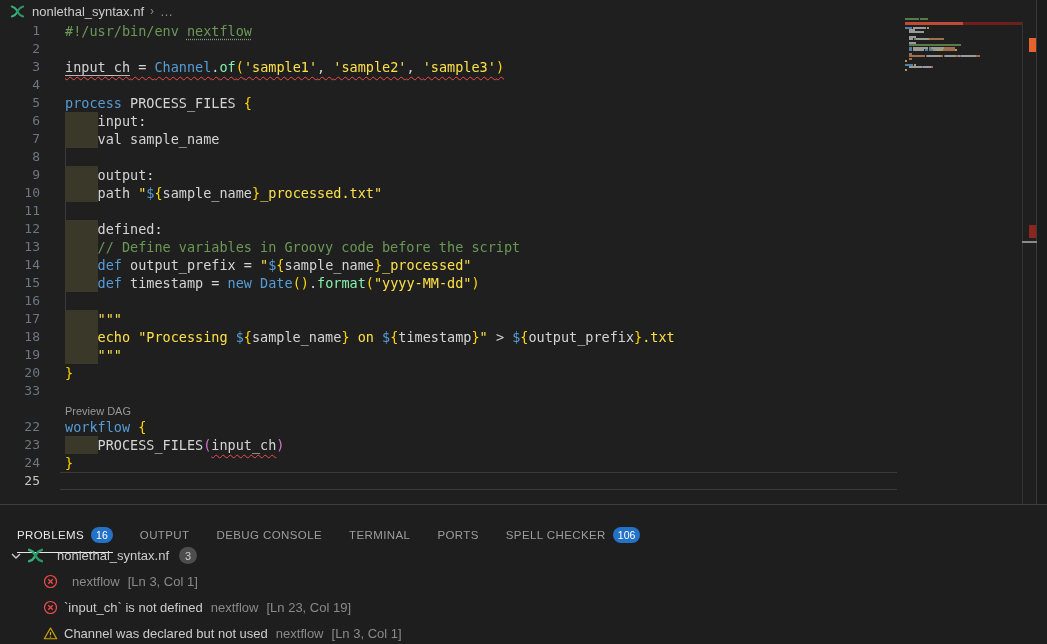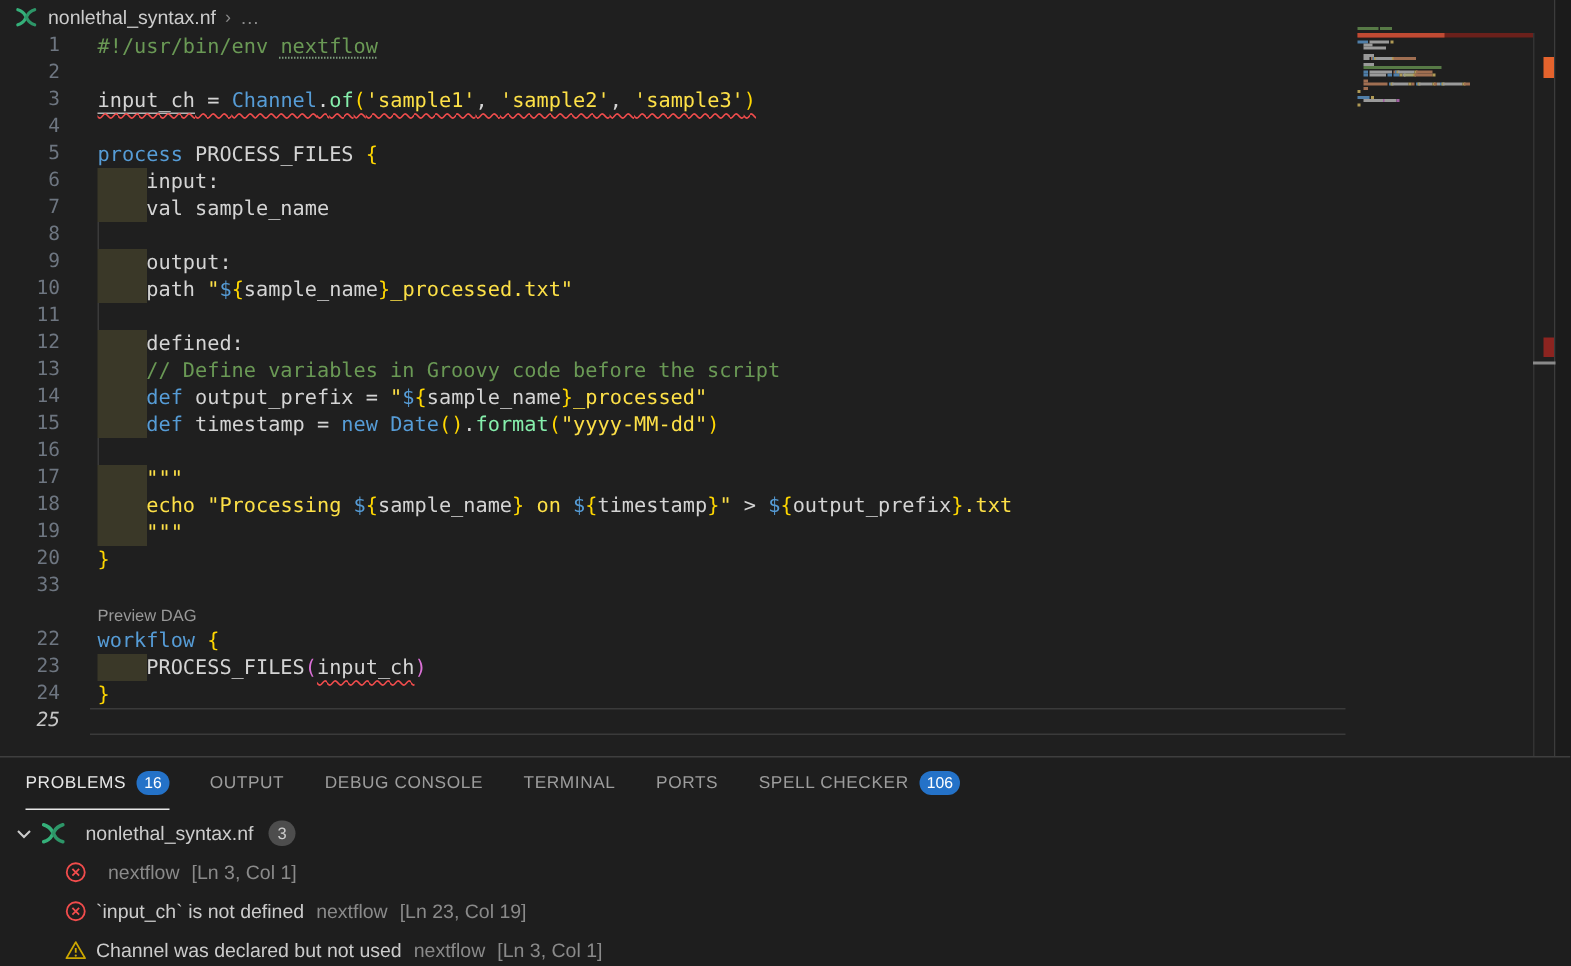--- a/index.html
+++ b/index.html
@@ -13,21 +13,21 @@
                 display:flex; align-items:center; padding-left:10px; font-size:13px; color:#cccccc; }
   #breadcrumb .sep { color:#8a8a8a; margin:0 6px; font-size:12px; }
   #breadcrumb .more { color:#8a8a8a; }
   .nf-icon { width:15px; height:13px; margin-right:7px; flex:0 0 auto; }
 
   #code-lines { position:absolute; left:0; top:22px; width:905px;
                 font-family:"DejaVu Sans Mono", monospace; font-size:13.5px; }
   .row { position:relative; height:18px; line-height:18px; width:905px; white-space:pre; }
   .row .ln { position:absolute; left:0; top:0; width:40px; text-align:right;
              color:#6e7681; font-size:13px; }
-  .row .ln.cur { color:#c6c6c6;font-style:italic; }
+  .row .ln.cur { color:#c6c6c6; }
   .row .code { position:absolute; left:65px; top:0; white-space:pre; }
   .row.lensrow { height:18px; }
   .lens { position:absolute; left:65px; top:2px; font-family:"Liberation Sans",sans-serif;
           font-size:11px; color:#999999; cursor:pointer; }
   .iblock { position:absolute; left:65px; top:0; width:4ch; height:18px; background:#3a3828;
             font-family:"DejaVu Sans Mono", monospace; font-size:13.5px; }
   .iguide { position:absolute; left:65px; top:0; width:1px; height:18px; background:#3a3a3a; }
   .curline { position:absolute; left:60px; right:8px; top:0; bottom:0;
              border-top:1px solid #3a3a3a; border-bottom:1px solid #3a3a3a; }
 
@@ -52,21 +52,21 @@
   .mbar { position:absolute; left:0; width:117px; height:3px; background:#6b201b; }
   .mbright { position:absolute; top:0; height:3px; background:#c04a33; }
   #ruler-border { position:absolute; left:1022px; top:22px; width:1px; height:482px; background:#333333; }
   #edge-border  { position:absolute; left:1036px; top:0; width:1px; height:504px; background:#3c3c3c; }
   #right-strip  { position:absolute; left:1037px; top:0; width:10px; height:504px; background:#1b1b1b; }
   .rmark { position:absolute; }
 
   
   #panel { position:absolute; left:0; top:504px; width:1047px; height:140px;
            background:#1e1e1e; border-top:1px solid #3e3e3e; }
-  #panel-tabs { position:absolute; left:17px; top:0; height:35px; display:flex; align-items:center; }
+  #panel-tabs { position:absolute; left:17px; top:13px; height:35px; display:flex; align-items:center; }
   .ptab { display:flex; align-items:center; margin-right:27px; height:35px; cursor:pointer;
           font-size:11.5px; letter-spacing:.4px; color:#9d9d9d; border-bottom:1px solid transparent; }
   .ptab.active { color:#e7e7e7; border-bottom:1px solid #e7e7e7; }
   .badge { margin-left:7px; min-width:18px; height:16px; padding:0 5px; border-radius:9px;
            background:#2472c8; color:#ffffff; font-size:10.5px; letter-spacing:0;
            display:flex; align-items:center; justify-content:center; }
 
   #tree { position:absolute; left:0; top:38px; width:1047px; }
   .filerow { display:flex; align-items:center; height:25px; padding-left:8px; cursor:pointer; }
   .filerow .chev { width:16px; height:16px; margin-right:3px; }

